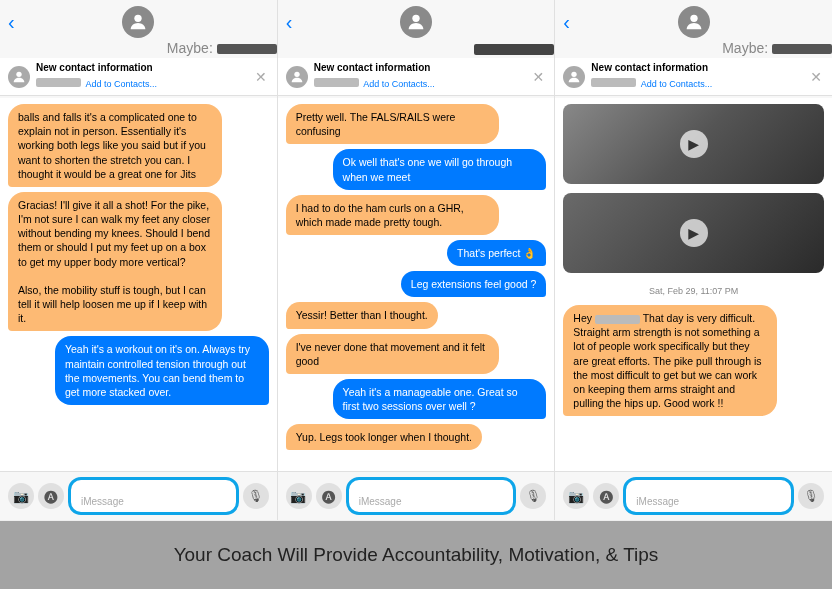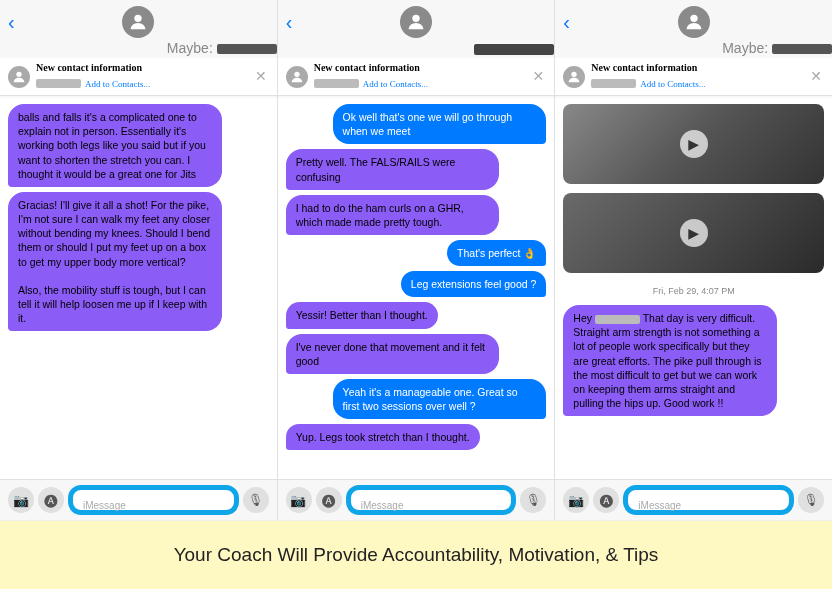--- a/index.html
+++ b/index.html
@@ -74,21 +74,20 @@
 
     
     .contact-banner {
       background: #fff;
       border-bottom: 1px solid #e0e0e0;
       display: flex;
       align-items: center;
       padding: 4px 8px;
       gap: 6px;
       position: relative;
-      font-family: Liberation Serif, serif;
     }
 
     .contact-banner .banner-avatar {
       width: 22px;
       height: 22px;
       border-radius: 50%;
       background: #aaa;
       flex-shrink: 0;
       display: flex;
       align-items: center;
@@ -135,21 +134,21 @@
     .msg-bubble {
       max-width: 82%;
       padding: 6px 10px;
       border-radius: 16px;
       font-size: 10.5px;
       line-height: 1.35;
       word-wrap: break-word;
     }
 
     .msg-bubble.received {
-      background: #8b5cf6;
+      background: #fdba74;
       color: #000;
       border-bottom-left-radius: 4px;
       align-self: flex-start;
     }
 
     .msg-bubble.sent {
       background: #007AFF;
       color: #fff;
       border-bottom-right-radius: 4px;
       align-self: flex-end;
@@ -182,23 +181,23 @@
       justify-content: center;
       font-size: 13px;
       color: #555;
       flex-shrink: 0;
     }
 
     .input-bar .text-field {
       flex: 1;
       height: 26px;
       border-radius: 13px;
-      border: 5px solid #0ea5e9;
-      background: #fff;
-      padding: 10px 10px;
+      border: 3px solid #0ea5e9;
+      background: #fff;
+      padding: 16px 10px;
       font-size: 10px;
       color: #aaa;
     }
 
     .input-bar .mic-btn {
       width: 26px;
       height: 26px;
       border-radius: 50%;
       background: #e0e0e0;
       display: flex;
@@ -241,21 +240,21 @@
       height: 100%;
       background: linear-gradient(135deg, #5a5a5a 0%, #3a3a3a 100%);
     }
 
     
     .tagline {
       height: 69px;
       display: flex;
       align-items: center;
       justify-content: center;
-      background: #fef9c3;
+      background: #a3a3a3;
       border-top: 1px solid #eee;
     }
 
     .tagline-text {
       font-size: 19px;
       font-weight: 400;
       color: #222;
       text-align: center;
     }
 
@@ -310,20 +309,21 @@
         <div class="banner-text">
           <div class="banner-title">New contact information</div>
           <div><span class="blur-name-sm"></span> <span class="banner-sub">Add to Contacts...</span></div>
         </div>
         <span class="banner-close">✕</span>
       </div>
     </div>
     <div class="messages-area">
       <div class="msg-bubble received">balls and falls it's a complicated one to explain not in person. Essentially it's working both legs like you said but if you want to shorten the stretch you can. I thought it would be a great one for Jits</div>
       <div class="msg-bubble received">Gracias! I'll give it all a shot! For the pike, I'm not sure I can walk my feet any closer without bending my knees. Should I bend them or should I put my feet up on a box to get my upper body more vertical?<br><br>Also, the mobility stuff is tough, but I can tell it will help loosen me up if I keep with it.</div>
+      <div class="msg-bubble sent">Yeah it's a workout on it's on. Always try maintain controlled tension through out the movements.  You can bend them to get more stacked over.</div>
     </div>
     <div class="input-bar">
       <div class="icon-btn">📷</div>
       <div class="icon-btn">🅐</div>
       <div class="text-field">iMessage</div>
       <div class="mic-btn">🎙</div>
     </div>
   </div>
 
   <div class="phone-screen">
@@ -346,29 +346,29 @@
             </svg>
         </div>
         <div class="banner-text">
           <div class="banner-title">New contact information</div>
           <div><span class="blur-name-sm"></span> <span class="banner-sub">Add to Contacts...</span></div>
         </div>
         <span class="banner-close">✕</span>
       </div>
     </div>
     <div class="messages-area">
+      <div class="msg-bubble received">Pretty well. The FALS/RAILS were confusing</div>
       <div class="msg-bubble sent">Ok well that's one we will go through when we meet</div>
-      <div class="msg-bubble received">Pretty well. The FALS/RAILS were confusing</div>
       <div class="msg-bubble received">I had to do the ham curls on a GHR, which made made pretty tough.</div>
       <div class="msg-bubble sent">That's perfect 👌</div>
       <div class="msg-bubble sent">Leg extensions feel good ?</div>
       <div class="msg-bubble received">Yessir! Better than I thought.</div>
       <div class="msg-bubble received">I've never done that movement and it felt good</div>
       <div class="msg-bubble sent">Yeah it's a manageable one. Great so first two sessions over well ?</div>
-      <div class="msg-bubble received">Yup. Legs took stretch than I thought.</div>
+      <div class="msg-bubble received">Yup. Legs took longer when I thought.</div>
     </div>
     <div class="input-bar">
       <div class="icon-btn">📷</div>
       <div class="icon-btn">🅐</div>
       <div class="text-field">iMessage</div>
       <div class="mic-btn">🎙</div>
     </div>
   </div>
 
   <div class="phone-screen">
@@ -400,21 +400,21 @@
     <div class="messages-area">
 
       <div class="video-thumb">
         <div class="video-thumb-inner" style="background: linear-gradient(135deg, #888 0%, #555 50%, #333 100%);"></div>
         <div class="play-btn">▶</div>
       </div>
       <div class="video-thumb">
         <div class="video-thumb-inner" style="background: linear-gradient(135deg, #6a6a6a 0%, #4a4a4a 50%, #2a2a2a 100%);"></div>
         <div class="play-btn">▶</div>
       </div>
-      <div class="date-label">Fri, Feb 29, 4:07 PM</div>
+      <div class="date-label">Sat, Feb 29, 11:07 PM</div>
       <div class="msg-bubble received">Hey <span class="blur-name-sm"></span> That day is very difficult. Straight arm strength is not something a lot of people work specifically but they are great efforts. The pike pull through is the most difficult to get but we can work on keeping them arms straight and pulling the hips up. Good work !!</div>
     </div>
     <div class="input-bar">
       <div class="icon-btn">📷</div>
       <div class="icon-btn">🅐</div>
       <div class="text-field">iMessage</div>
       <div class="mic-btn">🎙</div>
     </div>
   </div>
 

